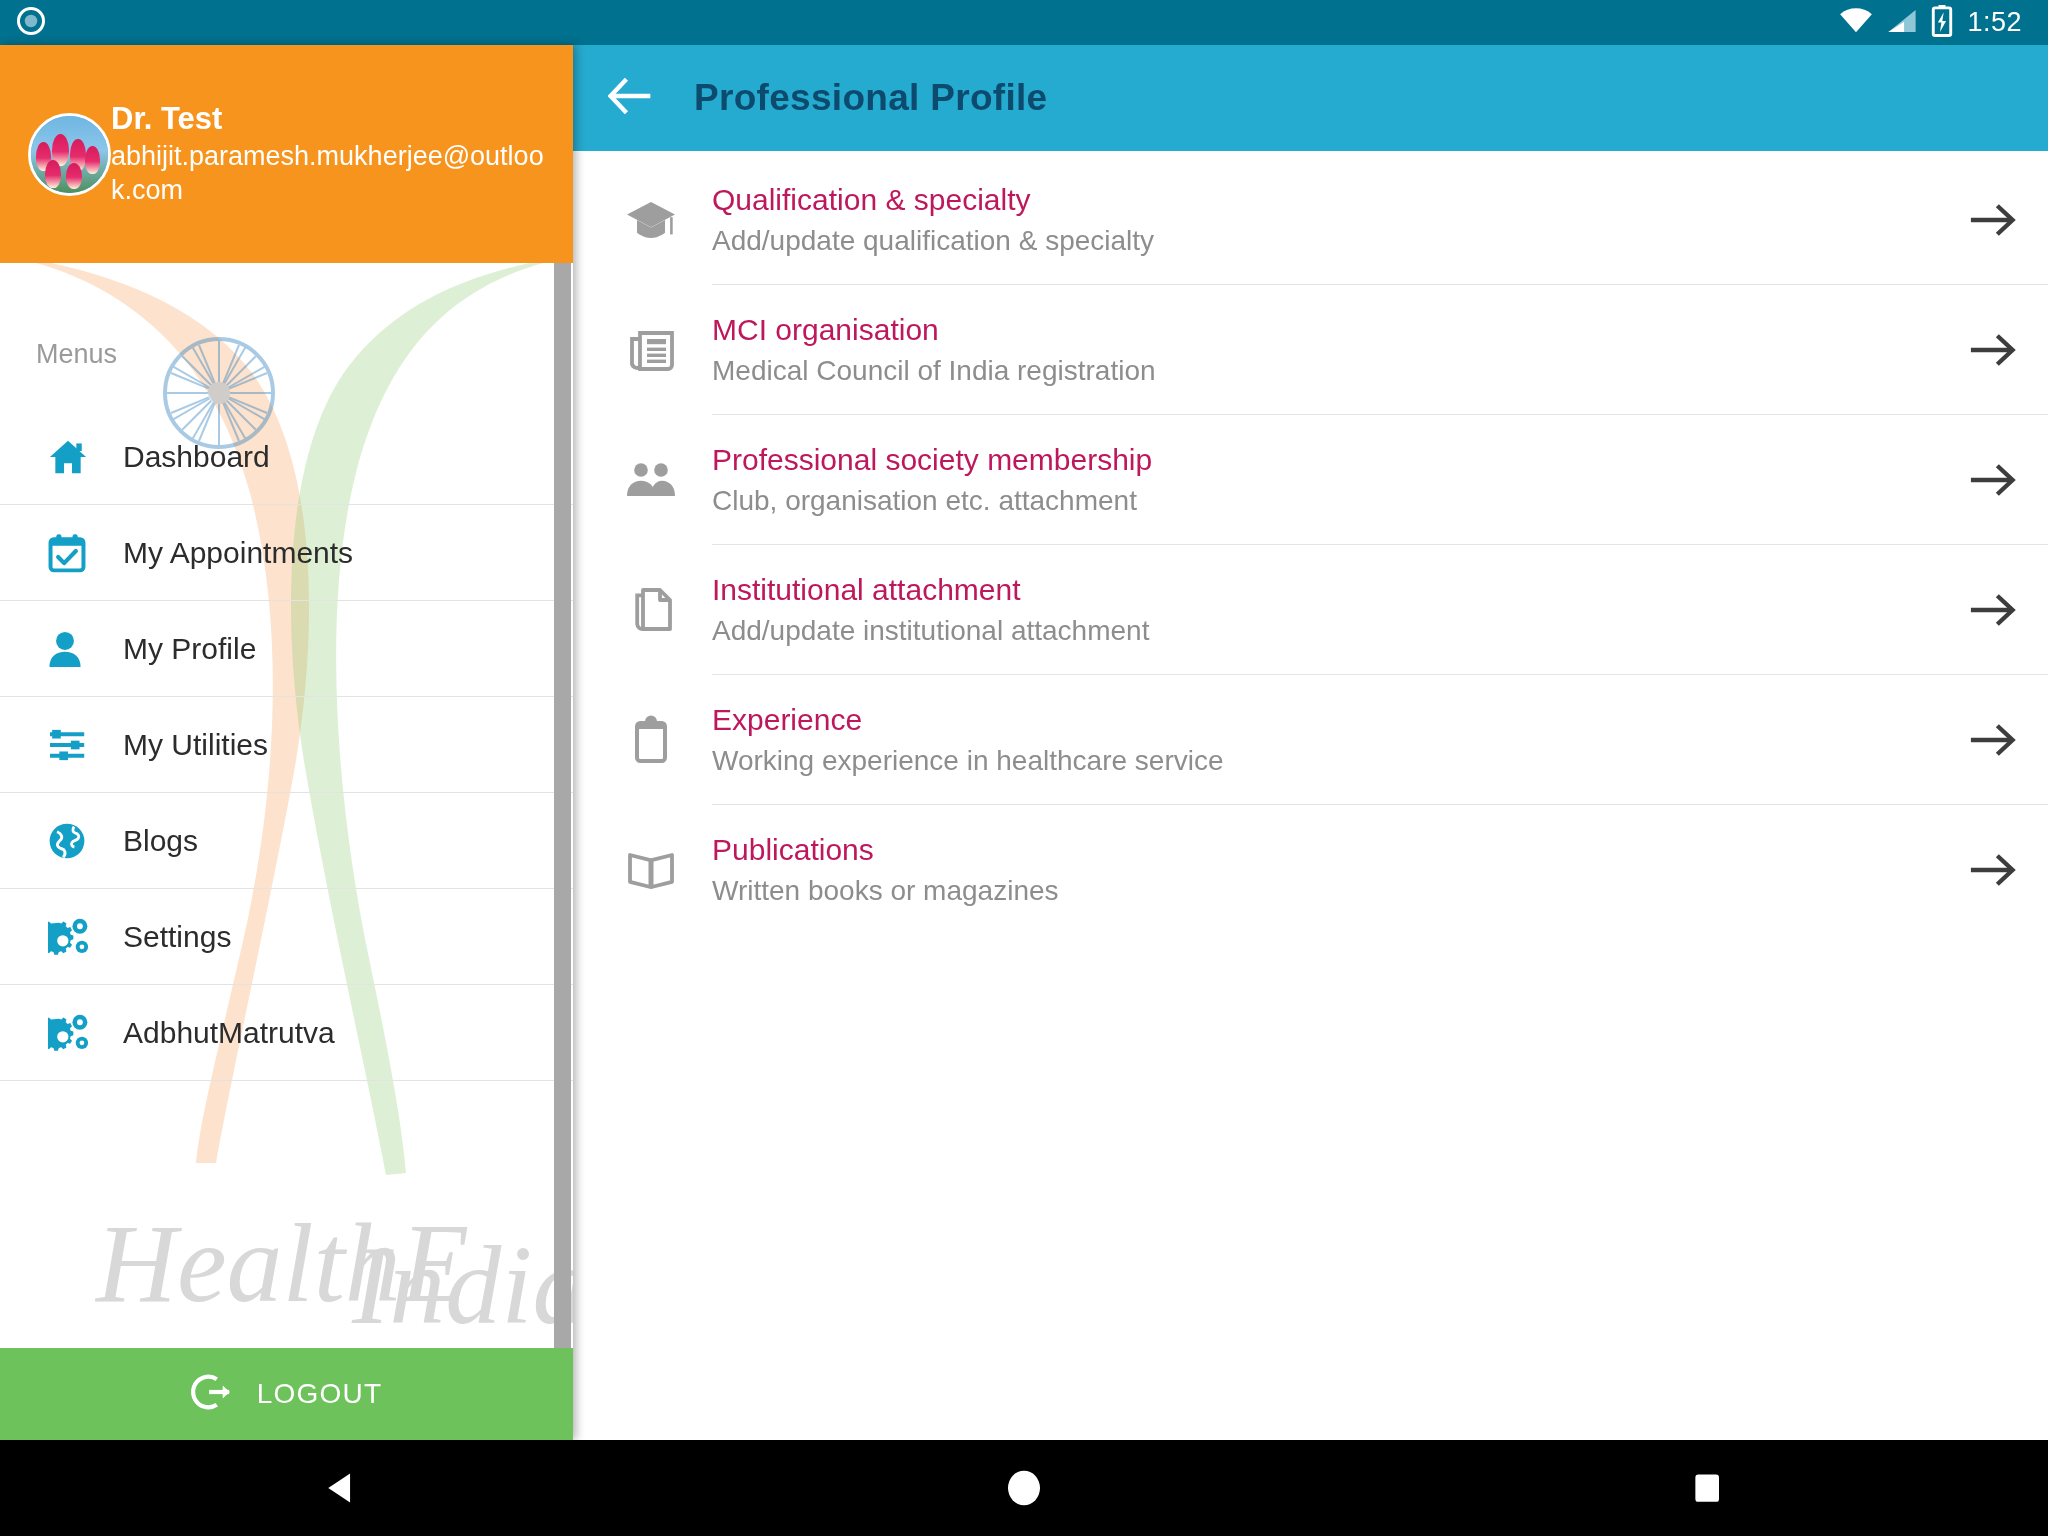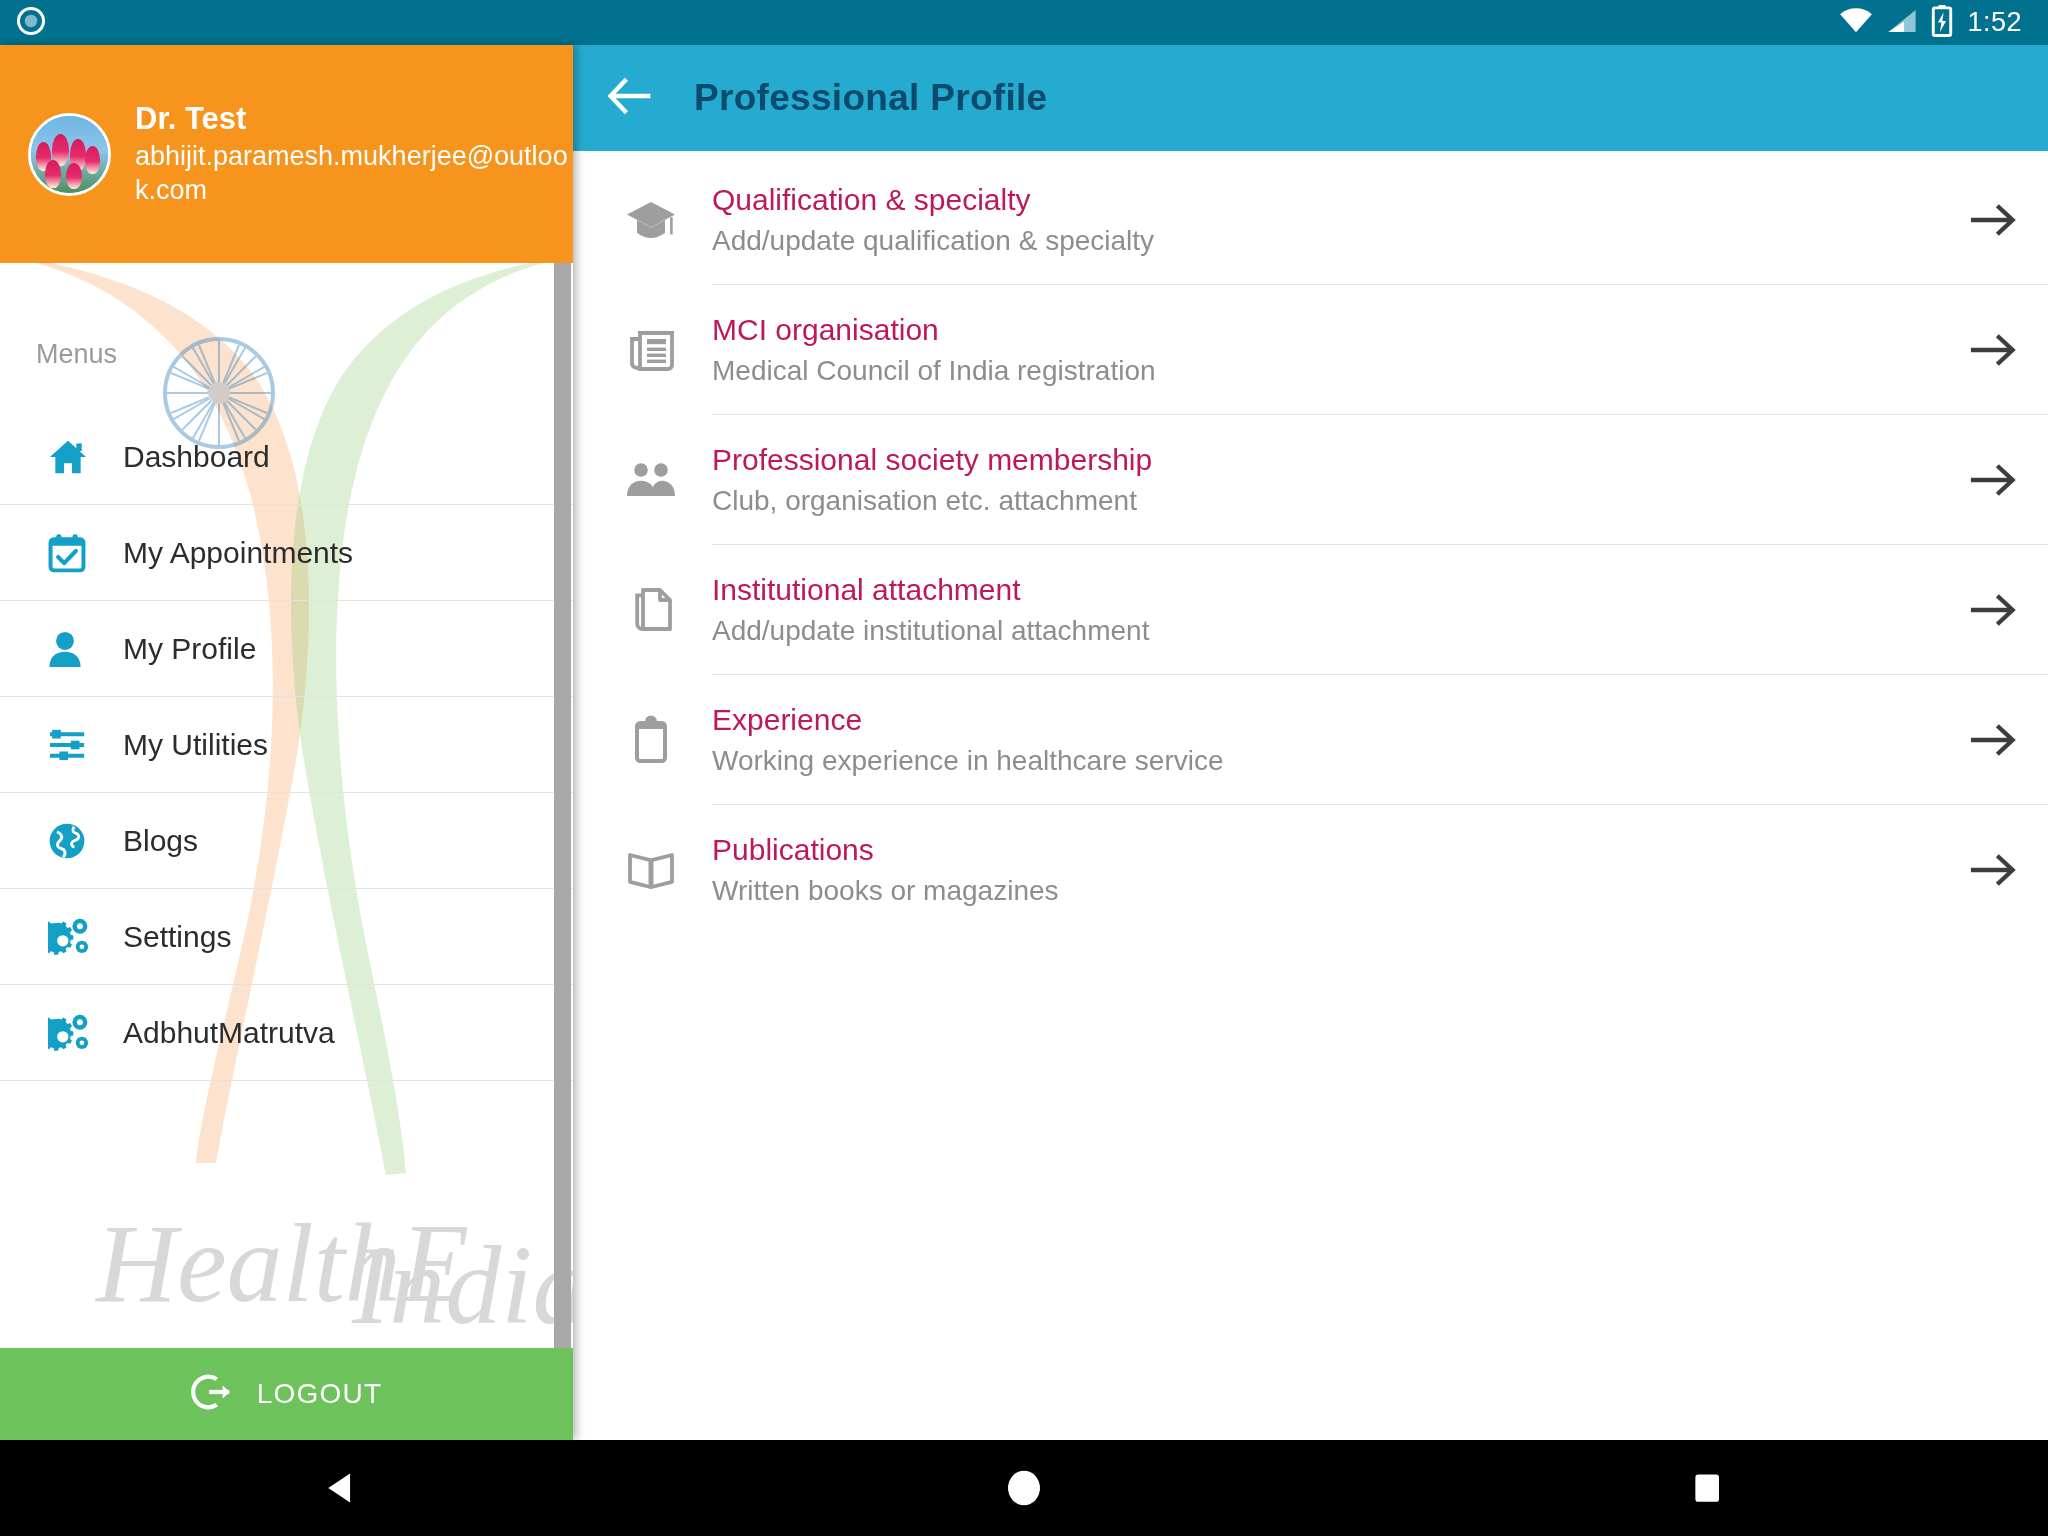--- a/index.html
+++ b/index.html
@@ -33,21 +33,21 @@
     position:relative; height:218px; background:#f7941e;
     display:flex; align-items:center; padding:0 28px;
   }
   #avatar {
     width:83px; height:83px; min-width:83px; border-radius:50%;
     border:3px solid #ffffff; overflow:hidden; position:relative;
     background:#4fa3d1;
   }
   #avatar .sky { position:absolute; inset:0; background:linear-gradient(#6fb6e2 0%, #8cc6ea 45%, #4e8f5d 100%); }
   #avatar .tulip { position:absolute; border-radius:50% 50% 45% 45%; background:linear-gradient(#d61b5c 0%, #e62c6d 55%, #fff3da 100%); }
-  #drawer-user { margin-left:24px; color:#fff; }
+  #drawer-user { color:#fff; }
   #user-name { font-size:31px; font-weight:bold; line-height:1.25; }
   #user-email { font-size:27px; line-height:1.28; width:440px; word-break:break-word; font-weight:400; }
 
   
   #watermark { position:absolute; left:0; top:218px; width:573px; height:1177px; pointer-events:none; }
   #menus-label {
     position:absolute; left:36px; top:294px; font-size:27px; color:#9a9a9a;
   }
   #menu-list { position:absolute; left:0; top:364px; width:573px; }
   .menu-item {

